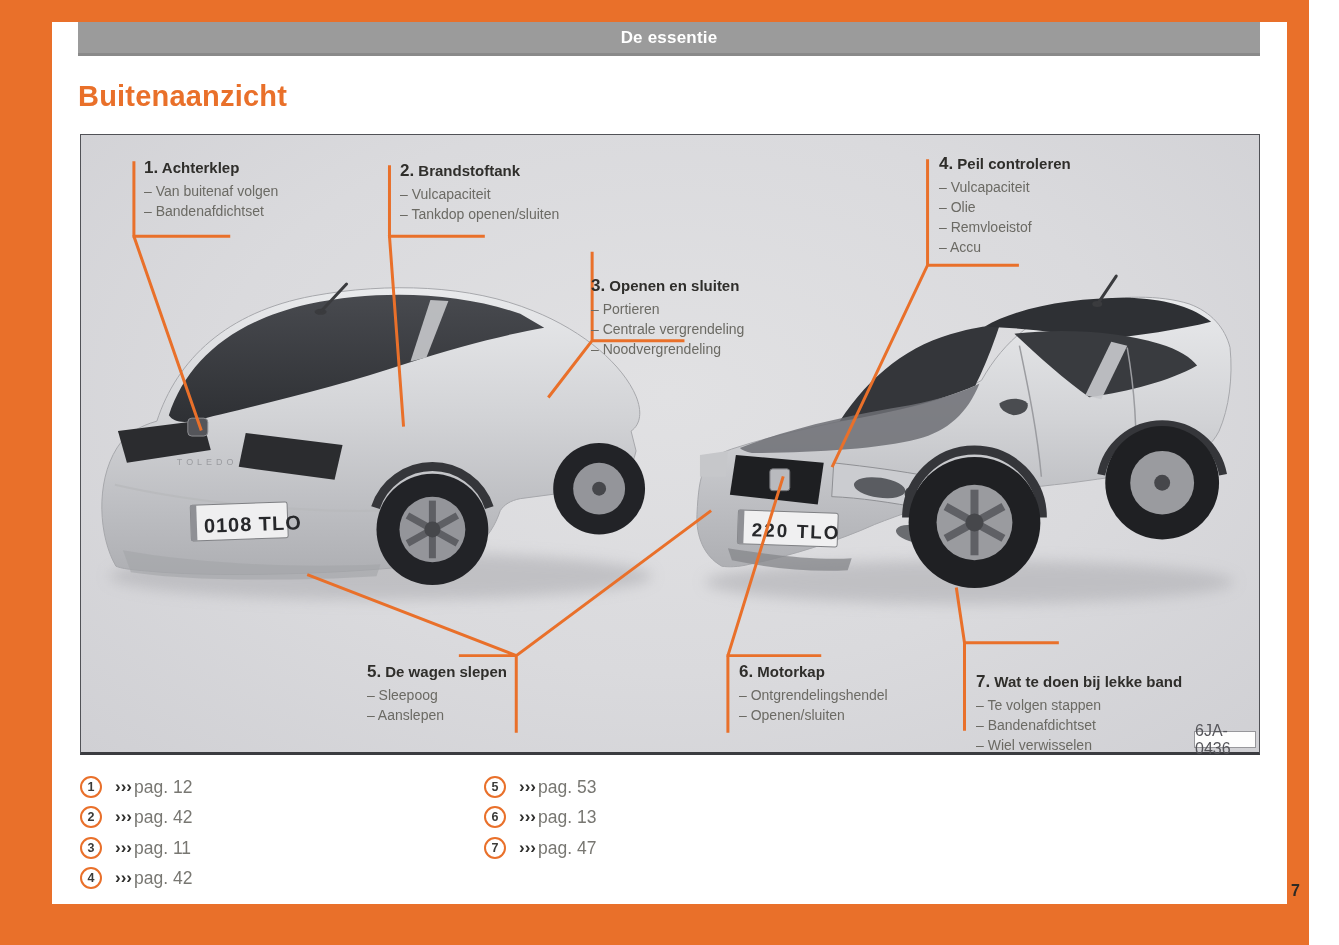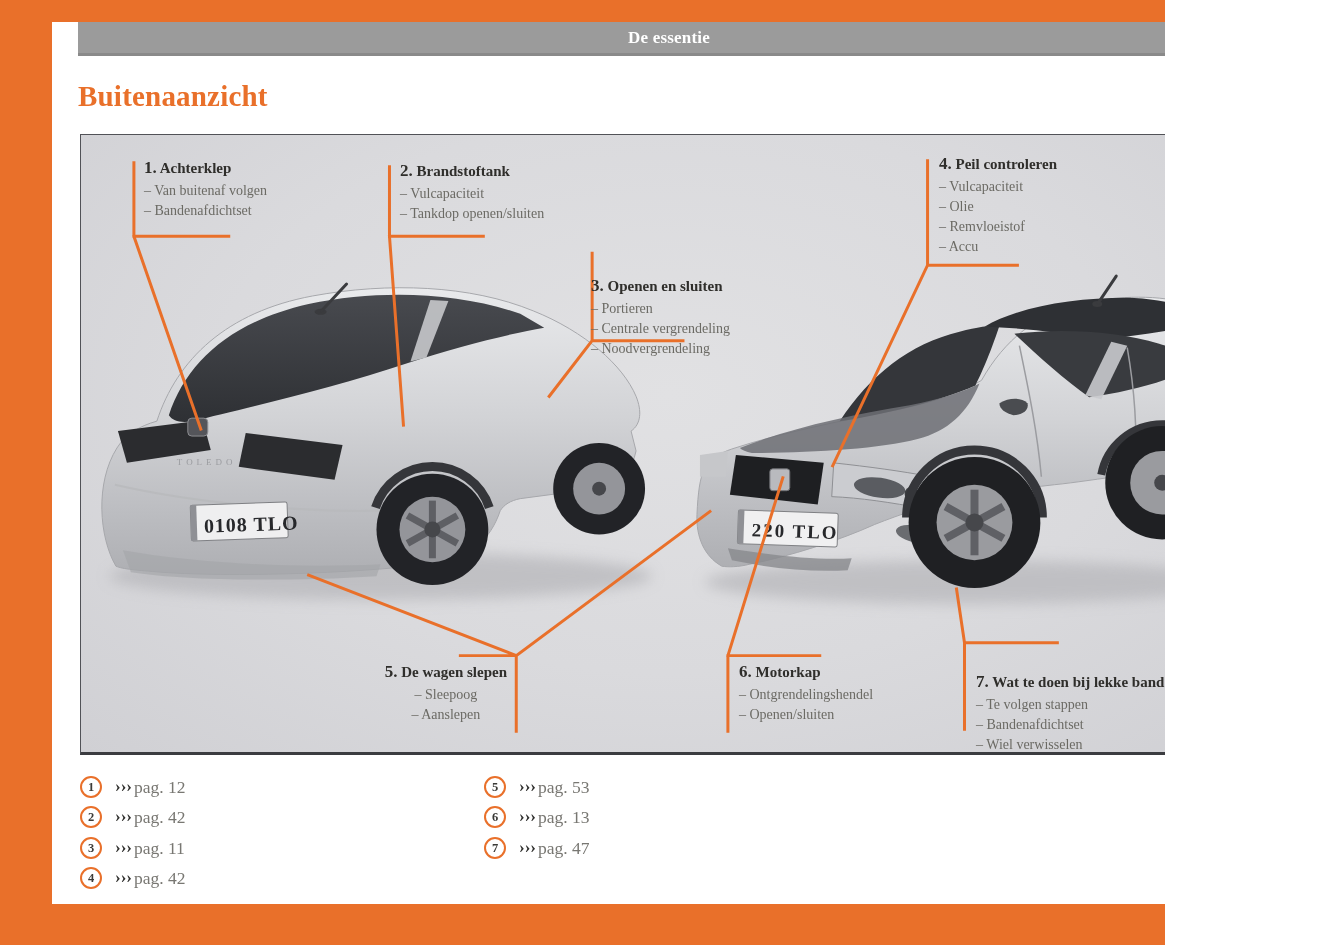--- a/index.html
+++ b/index.html
@@ -1,18 +1,18 @@
 <!DOCTYPE html>
 <html><head>
 <meta charset="utf-8">
 <style>
   html,body{margin:0;padding:0;background:#ffffff;}
   .page{
-    position:relative;width:1165px;height:945px;background:#ffffff;overflow:hidden;
-    font-family:Liberation Serif, serif;
+    position:relative;width:1309px;height:945px;background:#ffffff;overflow:hidden;
+    font-family:Liberation Sans, sans-serif;
   }
   
   .frame{position:absolute;background:#e9702a;}
   .frame-top{left:0;top:0;width:1339px;height:22px;}
   .frame-bottom{left:0;top:904px;width:1339px;height:41px;}
   .frame-left{left:0;top:0;width:52px;height:945px;}
   .frame-right{left:1287px;top:0;width:52px;height:945px;}
   
   .header-bar{
     position:absolute;left:78px;top:22px;width:1182px;height:31px;
@@ -27,21 +27,21 @@
   
   .figure{
     position:absolute;left:80px;top:134px;width:1180px;height:621px;box-sizing:border-box;
     border:1px solid #515257;border-bottom:3px solid #3b3c40;
     background:radial-gradient(ellipse at 50% 42%, #e1e1e3 0%, #dadadd 55%, #d0d0d4 100%);
   }
   .figure svg{position:absolute;left:0;top:0;width:100%;height:100%;}
   .callout{position:absolute;font-size:14px;color:#6b6a64;line-height:20px;white-space:nowrap;}
   .c-title{font-weight:bold;color:#2f2e2b;font-size:15px;line-height:18px;margin-bottom:4px;}
   .c-num{font-size:17px;}
-  .c-right{text-align:center;}
+  .c-right{text-align:left;}
   .fig-code{
     position:absolute;right:3px;bottom:4px;width:60px;height:15px;
     background:#fdfdfd;border:1px solid #97979b;
     font-size:16px;color:#55555a;display:flex;align-items:center;justify-content:center;
   }
   
   .ref-row{position:absolute;display:flex;align-items:center;height:22px;}
   .ref-circle{
     display:inline-flex;align-items:center;justify-content:center;
     width:18px;height:18px;border:2px solid #e9702a;border-radius:50%;

